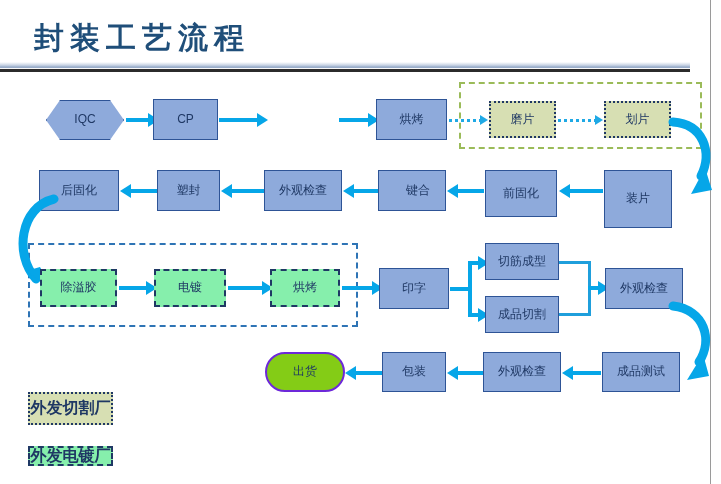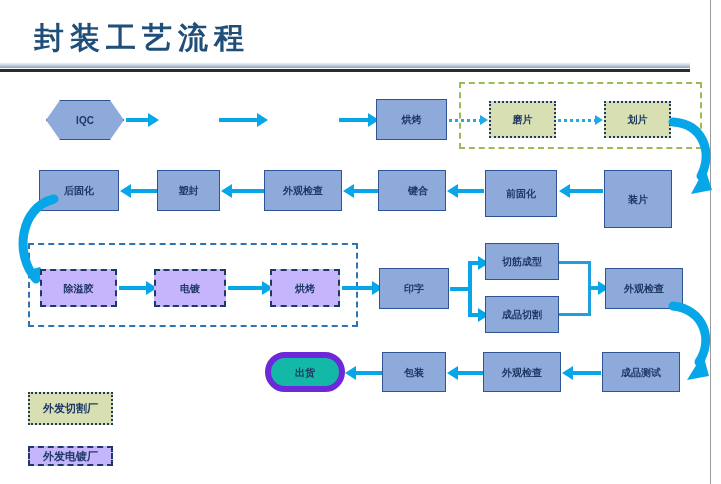--- a/index.html
+++ b/index.html
@@ -31,39 +31,39 @@
   }
   .right-border {
     position:absolute; left:710px; top:0px; width:1px; height:484px;
     background:#9a9a9a;
   }
 
   
   .node {
     position:absolute;
     display:flex; align-items:center; justify-content:center;
-    font-size:10px; font-weight:bold; color:#1F3864;
+    font-size:12px; font-weight:normal; color:#1F3864;
     text-align:center; line-height:1.1;
   }
   .node-blue {
     background:#8EAADB; border:1px solid #2E5496;
   }
   .node-hex {
     background:#8EAADB; border:1px solid #2E5496;
     clip-path: polygon(18% 0%, 82% 0%, 100% 50%, 82% 100%, 18% 100%, 0% 50%);
   }
   .node-round {
-    background:#14b8a6; border:6px solid #6d28d9;
+    background:#84cc16; border:2px solid #6d28d9;
     border-radius:24px;
   }
   .node-green {
     background:#D7DFB3; border:2px dotted #203864;
   }
   .node-lightblue {
-    background:#c4b5fd; border:2px dashed #1F3864;
+    background:#86efac; border:2px dashed #1F3864;
   }
 
   
   .group-green {
     position:absolute; border:2px dashed #9BBB59; background:transparent;
   }
   .group-blue {
     position:absolute; border:2px dashed #2E74B5; background:transparent;
   }
   .hline { position:absolute; height:4px; background:#06A6E8; }
@@ -90,41 +90,42 @@
     border-top:5px solid transparent; border-bottom:5px solid transparent;
     border-left:8px solid #1FA9E5;
   }
 
   svg.curve { position:absolute; overflow:visible; }
 
   
   .legend-item {
     position:absolute;
     display:flex; align-items:center; justify-content:center;
-    font-size:11px; font-weight:bold; color:#1F3864;
+    font-size:16px; font-weight:bold; color:#1F3864;
   }
 </style>
 </head>
 <body>
 
 <div id="slide">
 
   <div class="title-text">封装工艺流程</div>
   <div class="title-rule"></div>
   <div class="title-rule-dark"></div>
   <div class="right-border"></div>
 
   <div class="group-green" style="left:459px; top:82px; width:243px; height:67px;"></div>
   <div class="group-blue" style="left:28px; top:243px; width:330px; height:84px;"></div>
 
   <div class="node node-hex" style="left:46px; top:100px; width:78px; height:40px;">IQC</div>
 
   <div class="hline" style="left:126px; top:118px; width:24px;"></div>
   <div class="arrow-r" style="left:148px; top:113px;"></div>
 
+  <div class="node node-blue" style="left:153px; top:99px; width:65px; height:41px;">CP</div>
 
   <div class="hline" style="left:219px; top:118px; width:40px;"></div>
   <div class="arrow-r" style="left:257px; top:113px;"></div>
 
 
   <div class="hline" style="left:339px; top:118px; width:31px;"></div>
   <div class="arrow-r" style="left:368px; top:113px;"></div>
 
   <div class="node node-blue" style="left:376px; top:99px; width:71px; height:41px;">烘烤</div>
 

